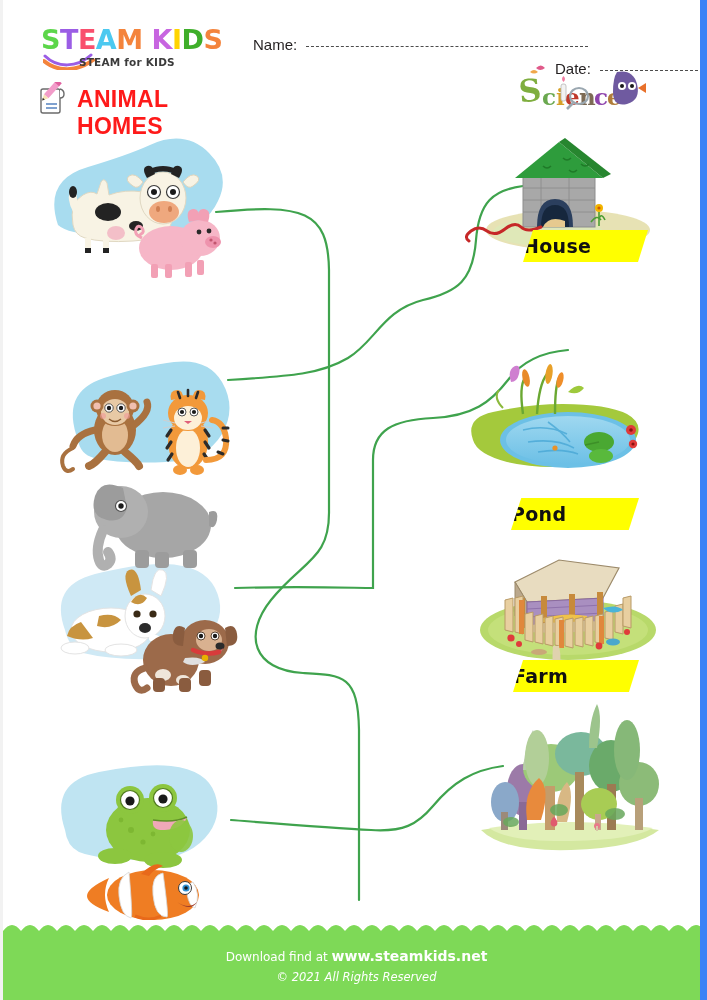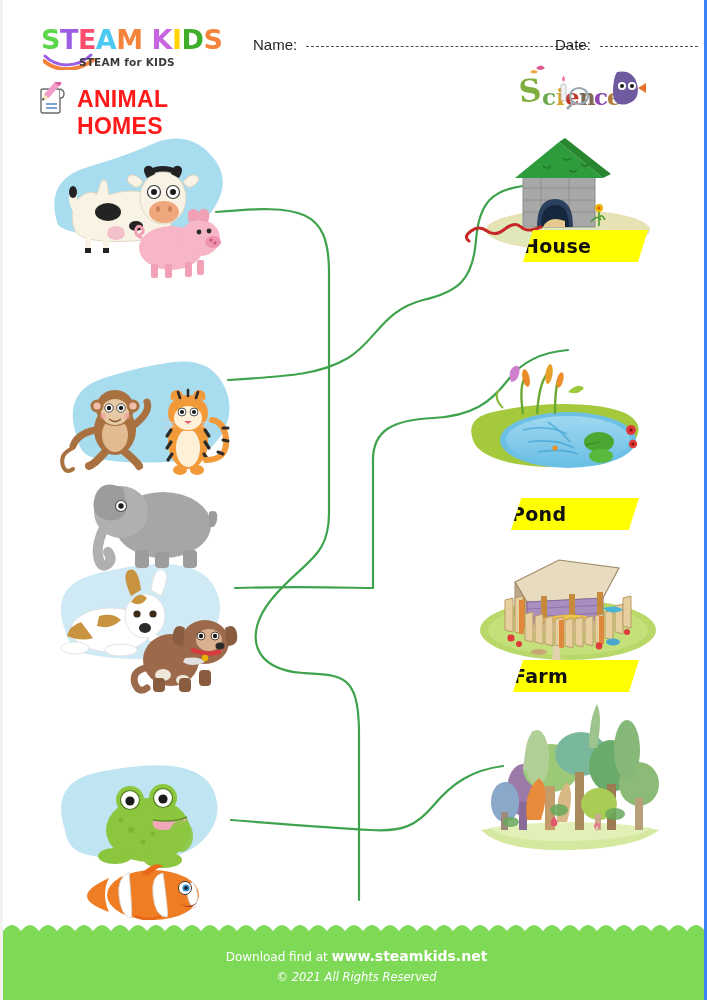--- a/index.html
+++ b/index.html
@@ -6,39 +6,39 @@
   body{
     width:707px;height:1000px;
     background:#ffffff;
     font-family:"Liberation Sans", sans-serif;
     overflow:hidden;
     position:relative;
   }
   .page{
     position:absolute;inset:0;
     border-left:3px solid #f2f2f2;
-    border-right:3px solid #3b82f6;
+    border-right:7px solid #3b82f6;
     box-sizing:border-box;
     overflow:hidden;
   }
 
   
   .header{position:absolute;left:0;top:0;width:707px;height:80px;}
   .logo{position:absolute;left:38px;top:26px;width:200px;height:46px;}
   .logo-word{font-size:27px;font-weight:bold;letter-spacing:-0.5px;line-height:1;
     font-family:"DejaVu Sans", sans-serif;}
   .logo-word span{display:inline-block;}
   .logo-sub{position:absolute;left:38px;top:30px;font-size:10.5px;font-weight:bold;
     color:#3b3b3b;letter-spacing:0.2px;font-family:"DejaVu Sans", sans-serif;}
   .swoosh{position:absolute;left:2px;top:26px;width:52px;height:18px;}
 
   .nd{position:absolute;top:36px;font-size:15px;color:#231f20;
       font-family:"Liberation Sans", sans-serif;}
   .nd-name{left:250px;}
-  .nd-date{left:552px;}
+  .nd-date{left:552px;margin-top:24px;}
   .dotline{display:inline-block;border-bottom:1.6px dashed #4d4d4d;vertical-align:3px;margin-left:5px;}
 
   
   .title-row{position:absolute;left:30px;top:82px;height:34px;}
   .pencil-icon{position:absolute;left:0px;top:0px;width:34px;height:34px;}
   .title{position:absolute;left:44px;top:4px;font-size:23px;font-weight:bold;
     color:#fe1a1a;letter-spacing:0.3px;font-family:"Liberation Sans", sans-serif;}
   .subtitle{position:absolute;left:42px;top:120px;font-size:13.5px;font-weight:bold;
     color:#1b75d0;font-family:"Liberation Sans", sans-serif;}
 

